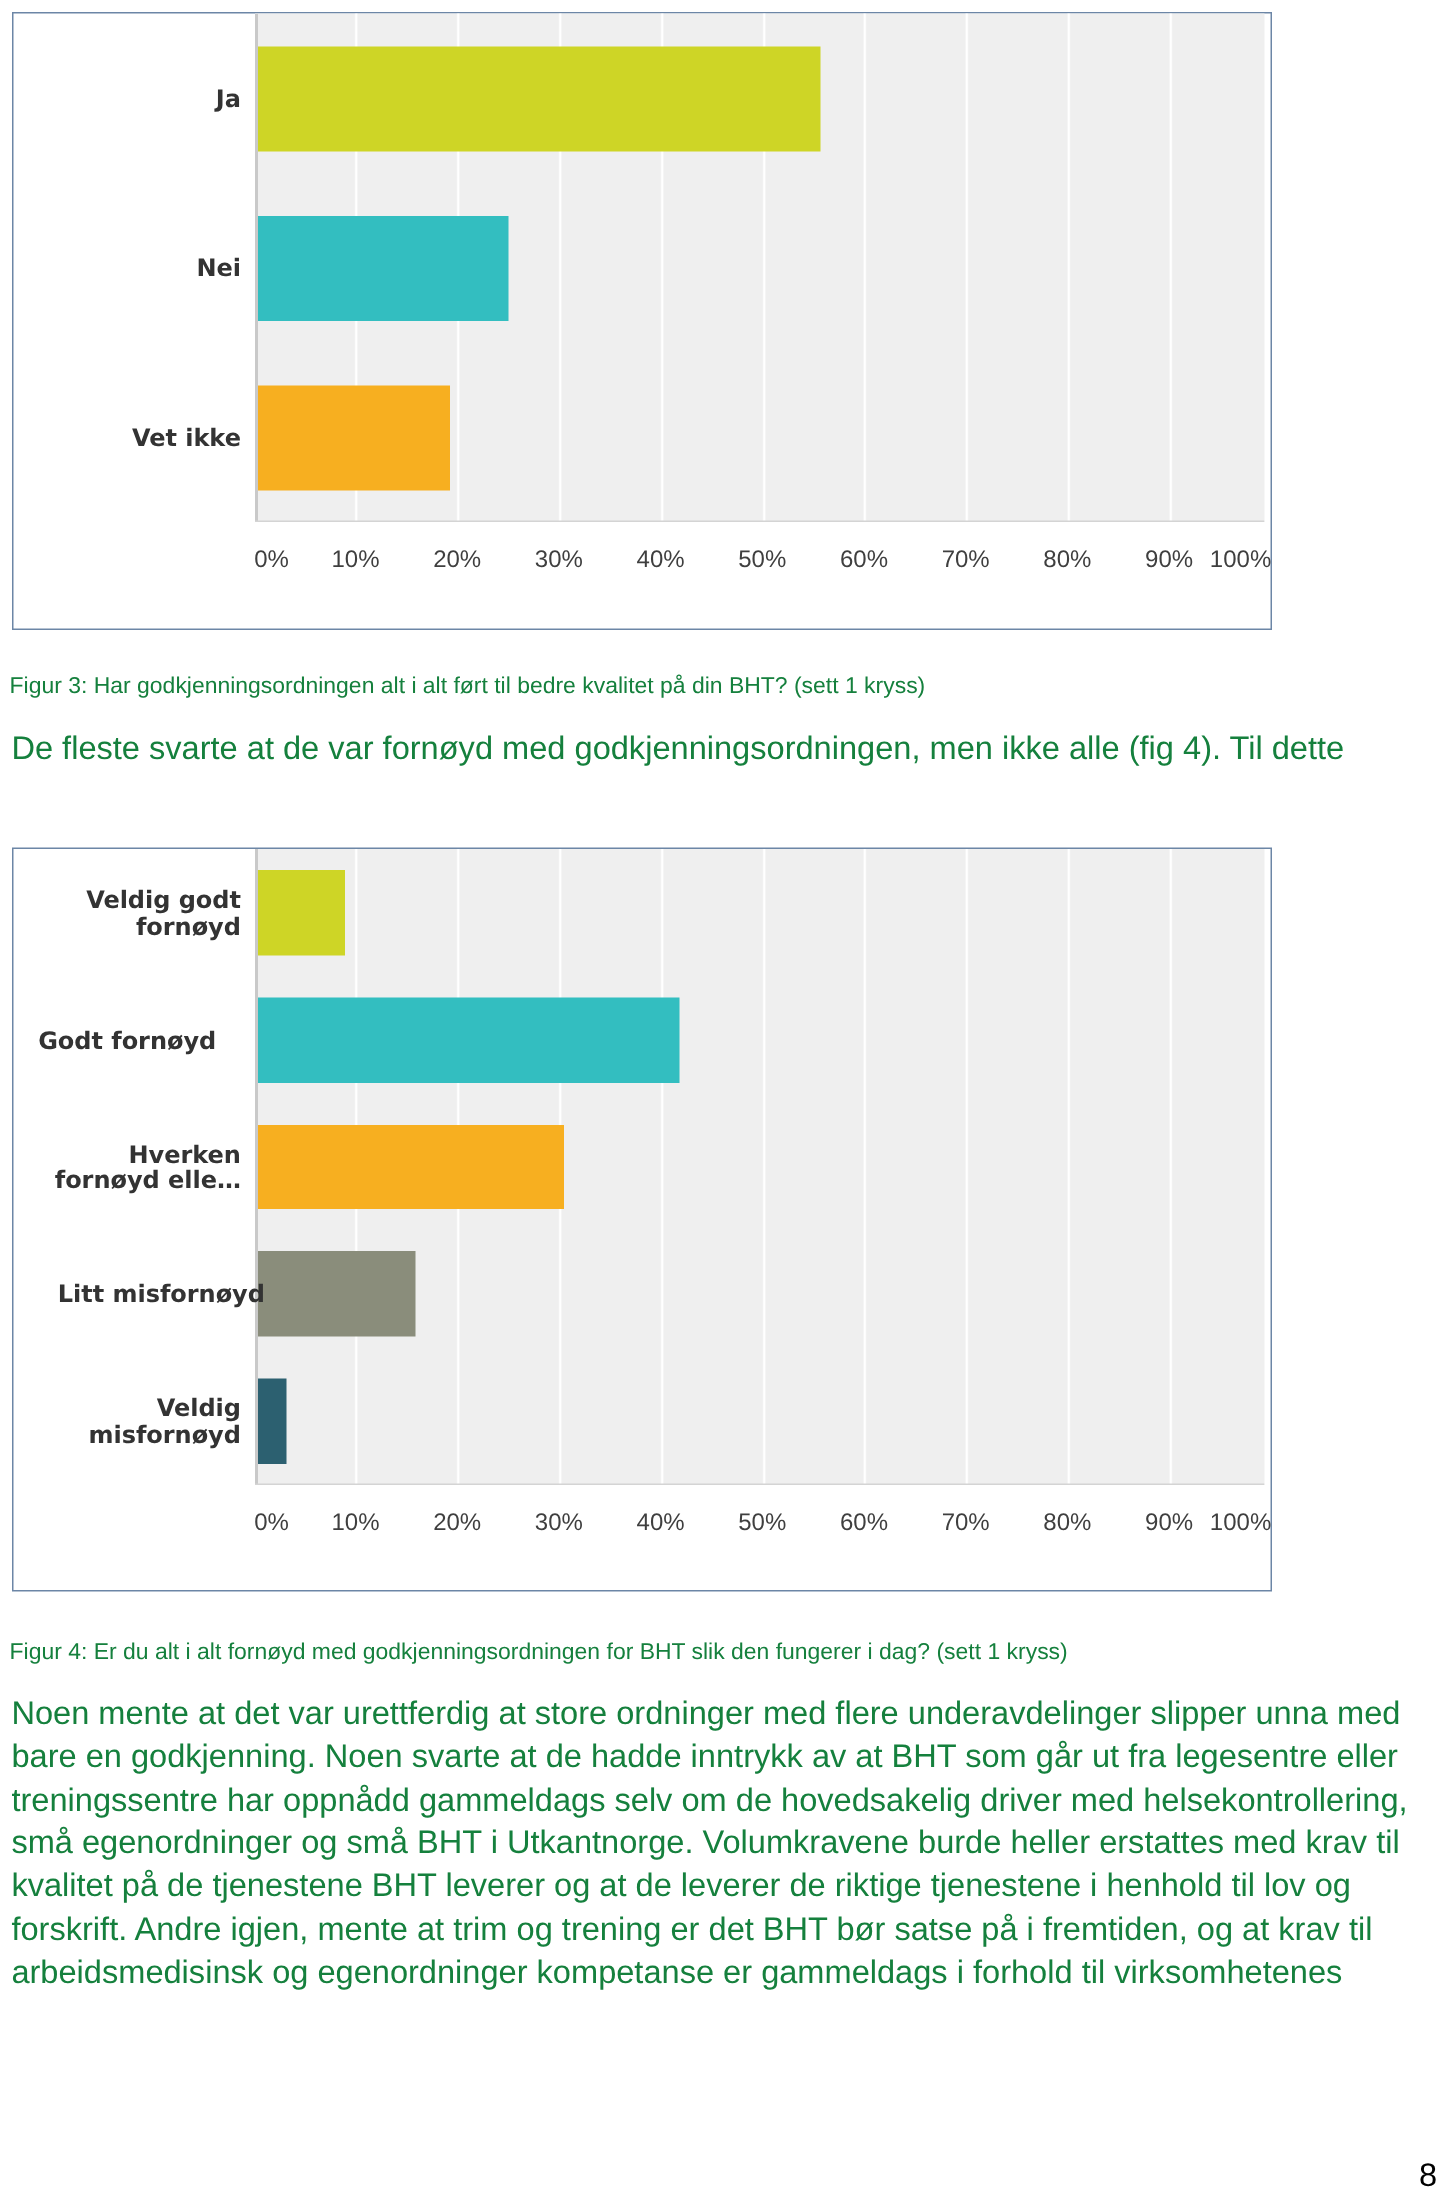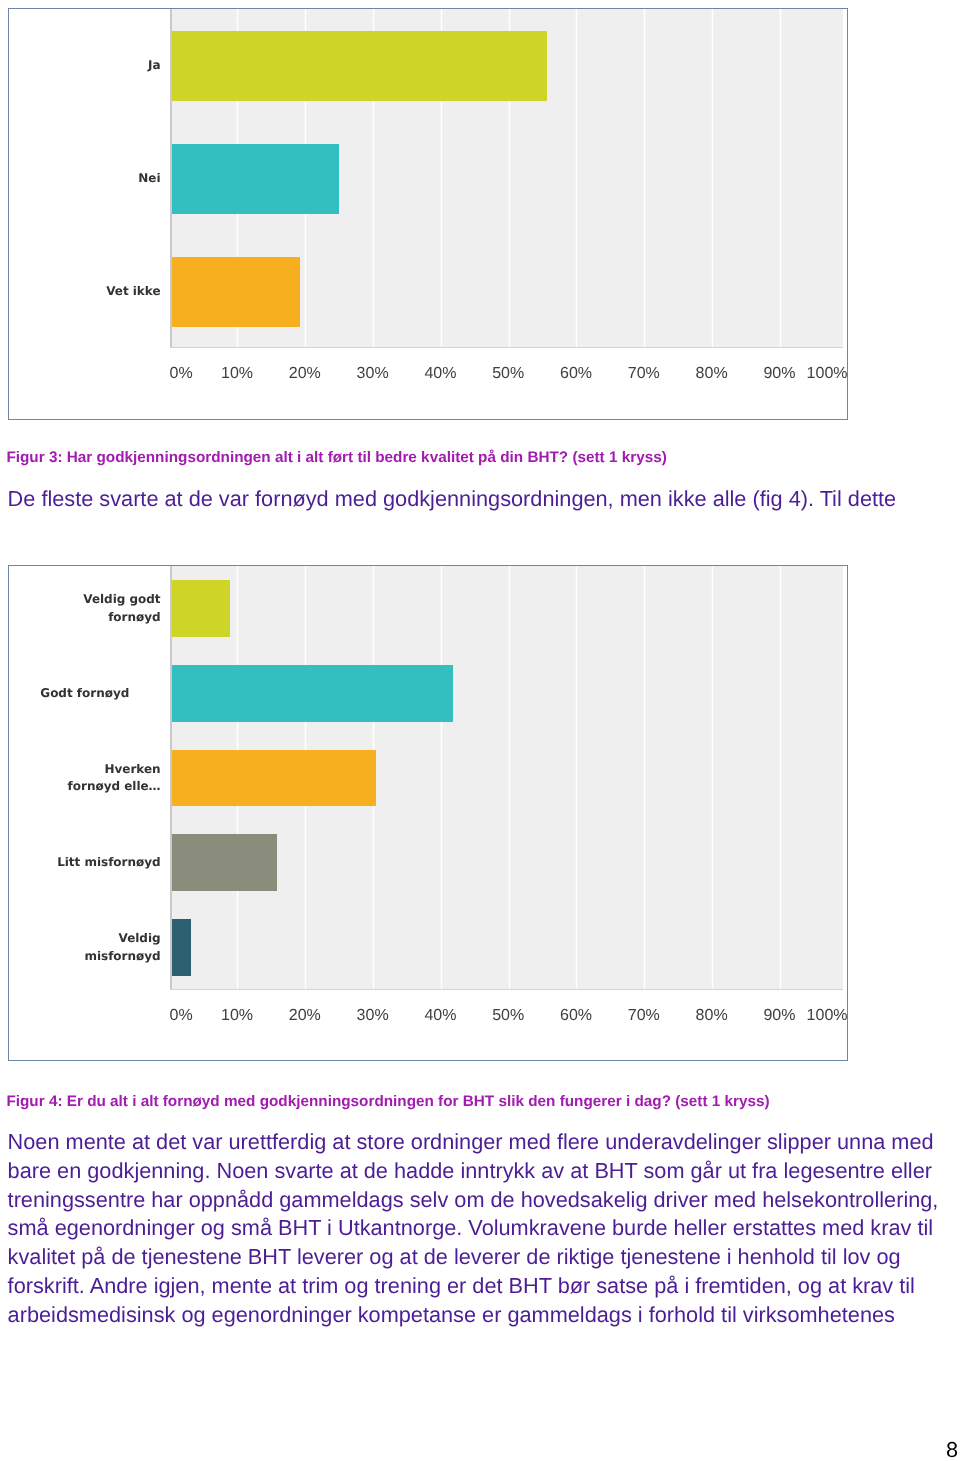--- a/index.html
+++ b/index.html
@@ -12,27 +12,27 @@
   .chartbox{position:absolute;background:#ffffff;box-sizing:border-box;
             border:1px solid #6C86A6;}
   .plotarea{position:absolute;background:#EFEFEF;overflow:hidden;}
   .gridline{position:absolute;top:0;bottom:0;width:1px;background:#FFFFFF;
             box-shadow:0 0 0 0.5px rgba(255,255,255,0.55);}
   .axisline{position:absolute;top:0;bottom:0;width:1.8px;background:#C9C9C9;}
   .xaxisline{position:absolute;left:0;right:0;height:1px;background:#D4D4D4;}
   .bar{position:absolute;}
   .catlabel{position:absolute;text-align:right;font-weight:bold;color:#333333;
             font-family:"DejaVu Sans",sans-serif;
-            font-size:12px;line-height:17.4px;white-space:pre-line;letter-spacing:-0.02px;}
+            font-size:16px;line-height:17.4px;white-space:pre-line;letter-spacing:-0.02px;}
   .ticklabel{position:absolute;color:#3F3F3F;font-size:16px;line-height:16px;
              text-align:center;white-space:nowrap;}
 
-  .figcaption{position:absolute;font-weight:bold;color:#a21caf;
+  .figcaption{position:absolute;font-weight:normal;color:#15803d;
               font-size:15.3px;line-height:20px;white-space:nowrap;}
-  .bodytext{position:absolute;color:#4c1d95;font-size:21.72px;line-height:28.75px;
+  .bodytext{position:absolute;color:#15803d;font-size:21.72px;line-height:28.75px;
             text-align:left;white-space:nowrap;}
   .bodytext div{white-space:nowrap;}
   .pageno{position:absolute;color:#000000;font-size:21.72px;line-height:24px;}
 </style>
 </head>
 <body>
 
 <div class="chartbox" id="chart-1" style="left: 8px; top: 8px; width: 840px; height: 412px;">
   <div class="plotarea" style="background: rgb(239, 239, 239); left: 160.8px; top: 0.2px; width: 673px; height: 339px;">
       <div class="gridline" style="left: 67.6px;"></div>
@@ -83,21 +83,21 @@
       <div class="bar" style="background: rgb(51, 190, 192); left: 1.8px; width: 280.926px; top: 98.8px; height: 56.8px;"></div>
       <div class="bar" style="background: rgb(247, 175, 32); left: 1.8px; width: 204.312px; top: 183.6px; height: 56.8px;"></div>
       <div class="bar" style="background: rgb(138, 141, 123); left: 1.8px; width: 105.663px; top: 268.4px; height: 56.8px;"></div>
       <div class="bar" style="background: rgb(44, 96, 112); left: 1.8px; width: 19.218px; top: 353.2px; height: 56.8px;"></div>
     </div>
 <div class="catlabel" style="left: 0px; width: 151.6px; top: 25.1px;">Veldig godt
 fornøyd</div>
     <div class="catlabel" style="left: 0px; width: 151.6px; top: 118.6px; text-align: center;">Godt fornøyd</div>
     <div class="catlabel" style="left: 0px; width: 151.6px; top: 194.7px;">Hverken
 fornøyd elle…</div>
-    <div class="catlabel" style="left: 0px; width: 151.6px; top: 288.2px;">Litt misfornøyd</div>
+    <div class="catlabel" style="left: 16px; width: 151.6px; top: 288.2px;">Litt misfornøyd</div>
     <div class="catlabel" style="left: 0px; width: 151.6px; top: 364.3px;">Veldig
 misfornøyd</div>
     <div class="ticklabel" style="left: 160.5px; text-align: left; width: 60px; top: 442.4px;">0%</div>
     <div class="ticklabel" style="left: 198px; text-align: center; width: 60px; top: 442.4px;">10%</div>
     <div class="ticklabel" style="left: 265.8px; text-align: center; width: 60px; top: 442.4px;">20%</div>
     <div class="ticklabel" style="left: 333.6px; text-align: center; width: 60px; top: 442.4px;">30%</div>
     <div class="ticklabel" style="left: 401.4px; text-align: center; width: 60px; top: 442.4px;">40%</div>
     <div class="ticklabel" style="left: 469.2px; text-align: center; width: 60px; top: 442.4px;">50%</div>
     <div class="ticklabel" style="left: 537px; text-align: center; width: 60px; top: 442.4px;">60%</div>
     <div class="ticklabel" style="left: 604.8px; text-align: center; width: 60px; top: 442.4px;">70%</div>

